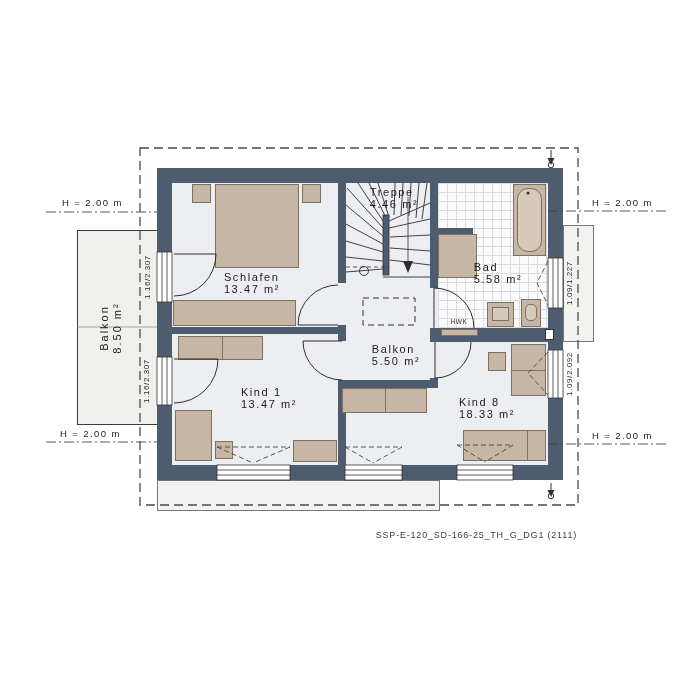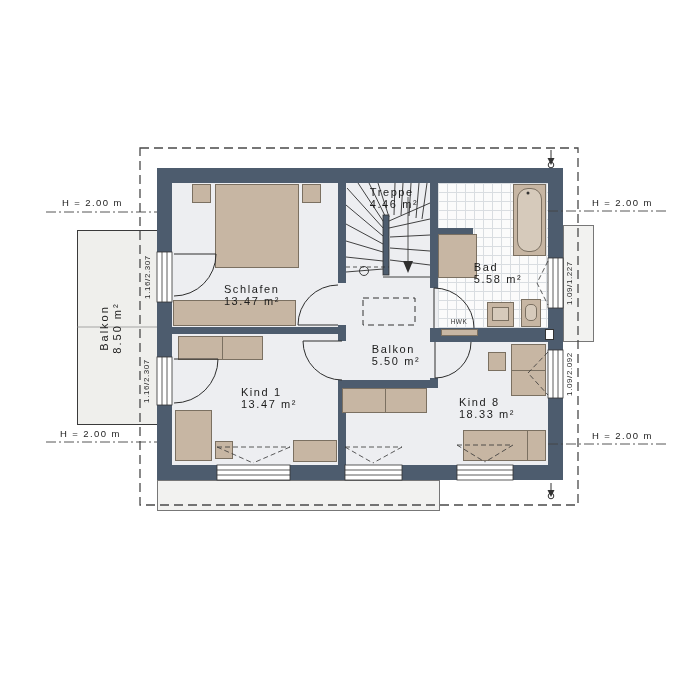--- a/index.html
+++ b/index.html
@@ -187,21 +187,21 @@
       <polygon points="547.5,158 554.5,158 551,165" fill="#333" stroke="none"></polygon>
       <circle cx="551" cy="165" r="2.8"></circle>
     </g>
     <g stroke="#333" stroke-width="1" fill="none">
       <line x1="551" y1="483" x2="551" y2="491"></line>
       <polygon points="547.5,490 554.5,490 551,497" fill="#333" stroke="none"></polygon>
       <circle cx="551" cy="496" r="2.8"></circle>
     </g>
   </svg>
 
-  <div class="lbl" style="left:252px;top:295px;">
+  <div class="lbl" style="left:252px;top:283px;">
     <span>Schlafen</span>
     <span>13.47 m²</span>
   </div>
   <div class="lbl" style="left:394px;top:198px;">
     <span>Treppe</span>
     <span>4.46 m²</span>
   </div>
   <div class="lbl" style="left:498px;top:273px;">
     <span>Bad</span>
     <span>5.58 m²</span>
@@ -227,14 +227,15 @@
   <div class="hlbl" style="left:62px;top:197px;">H = 2.00 m</div>
   <div class="hlbl" style="left:60px;top:428px;">H = 2.00 m</div>
   <div class="hlbl" style="left:592px;top:197px;">H = 2.00 m</div>
   <div class="hlbl" style="left:592px;top:430px;">H = 2.00 m</div>
 
   <div class="rot" style="left:147px;top:277px;">1.16/2.307</div>
   <div class="rot" style="left:146px;top:381px;">1.16/2.307</div>
   <div class="rot" style="left:569px;top:283px;">1.09/1.227</div>
   <div class="rot" style="left:569px;top:374px;">1.09/2.092</div>
 
+  <div class="caption" style="left:577px;top:530px;">SSP-E-120_SD-166-25_TH_G_DG1 (2111)</div>
 
 </div>
 
 </body></html>

